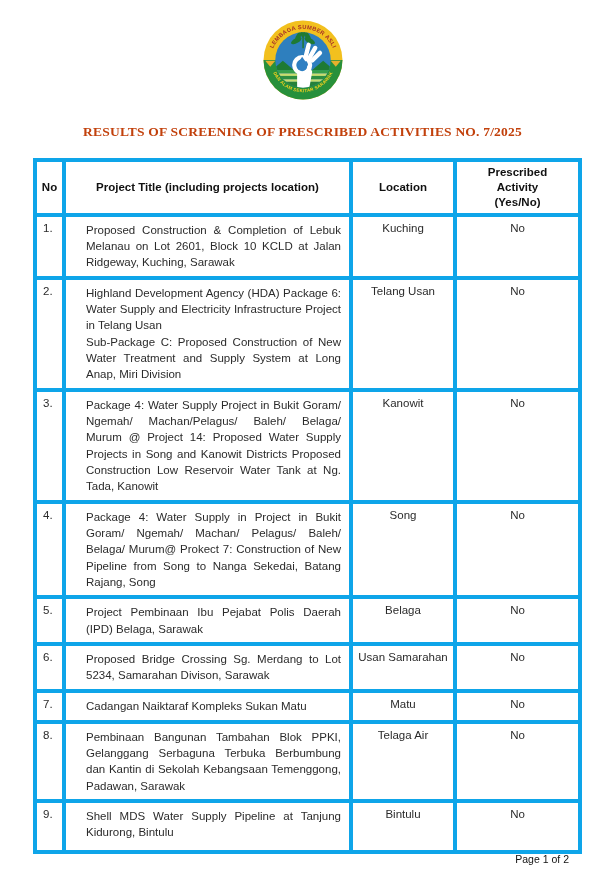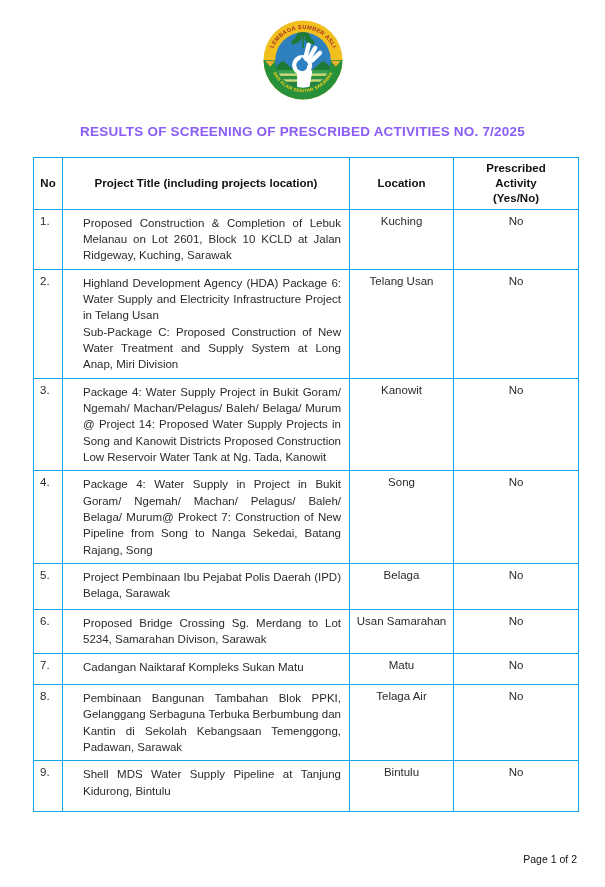--- a/index.html
+++ b/index.html
@@ -4,34 +4,34 @@
 <style>
   * { margin:0; padding:0; box-sizing:border-box; }
   body { background:#e8e8e8; font-family:"Liberation Sans", sans-serif; }
   .page {
     width:605px; height:887px; background:#ffffff; position:relative;
     margin:0 auto; overflow:hidden; color:#2b2b2b;
   }
   .logo-wrap { display:flex; justify-content:center; padding-top:18px; }
   .doc-title {
     margin-top:22px; text-align:center; font-size:13.5px; font-weight:bold;
-    color:#8b5cf6; letter-spacing:0.2px;
+    color:#c2410c; letter-spacing:0.2px;font-family:Liberation Serif, serif;
   }
   .intro {
     margin:17px 25px 0 28px; font-size:12px; line-height:1.42; color:#222;
   }
   table.results {
     margin:18px 0 0 33px; width:545px; border-collapse:collapse; table-layout:fixed;
   }
   table.results col.c1 { width:29px; }
   table.results col.c2 { width:287px; }
   table.results col.c3 { width:104px; }
   table.results col.c4 { width:125px; }
   table.results th, table.results td {
-    border:1px solid #0ea5e9; font-size:11.5px; vertical-align:top;
+    border:4px solid #0ea5e9; font-size:11.5px; vertical-align:top;
   }
   table.results thead tr { height:45px; }
   table.results th {
     font-weight:bold; text-align:center; vertical-align:middle;
     color:#111; padding:3px 4px; line-height:1.3;
   }
   th.pre, td.pre { white-space:pre-line; }
   td.c-no   { padding:5px 2px 5px 6px; text-align:left; }
   td.c-title{ padding:5px 8px 5px 20px; text-align:justify; line-height:1.42; white-space:pre-line;margin-left:35px; }
   td.c-loc  { padding:5px 4px; text-align:center;margin-top:25px; }
@@ -39,21 +39,21 @@
   tbody tr:nth-child(1){ height:58px; }
   tbody tr:nth-child(2){ height:104px; }
   tbody tr:nth-child(3){ height:89px; }
   tbody tr:nth-child(4){ height:73px; }
   tbody tr:nth-child(5){ height:46px; }
   tbody tr:nth-child(6){ height:44px; }
   tbody tr:nth-child(7){ height:31px; }
   tbody tr:nth-child(8){ height:72px; }
   tbody tr:nth-child(9){ height:51px; }
   .footer {
-    position:absolute; right:28px; bottom:22px; font-size:10.5px; color:#111;
+    position:absolute; right:36px; bottom:22px; font-size:10.5px; color:#111;
   }
 </style>
 </head>
 <body>
 
 <div class="page">
 
   <div class="logo-wrap">
     <svg width="84" height="84" viewBox="0 0 100 100">
       <defs>

